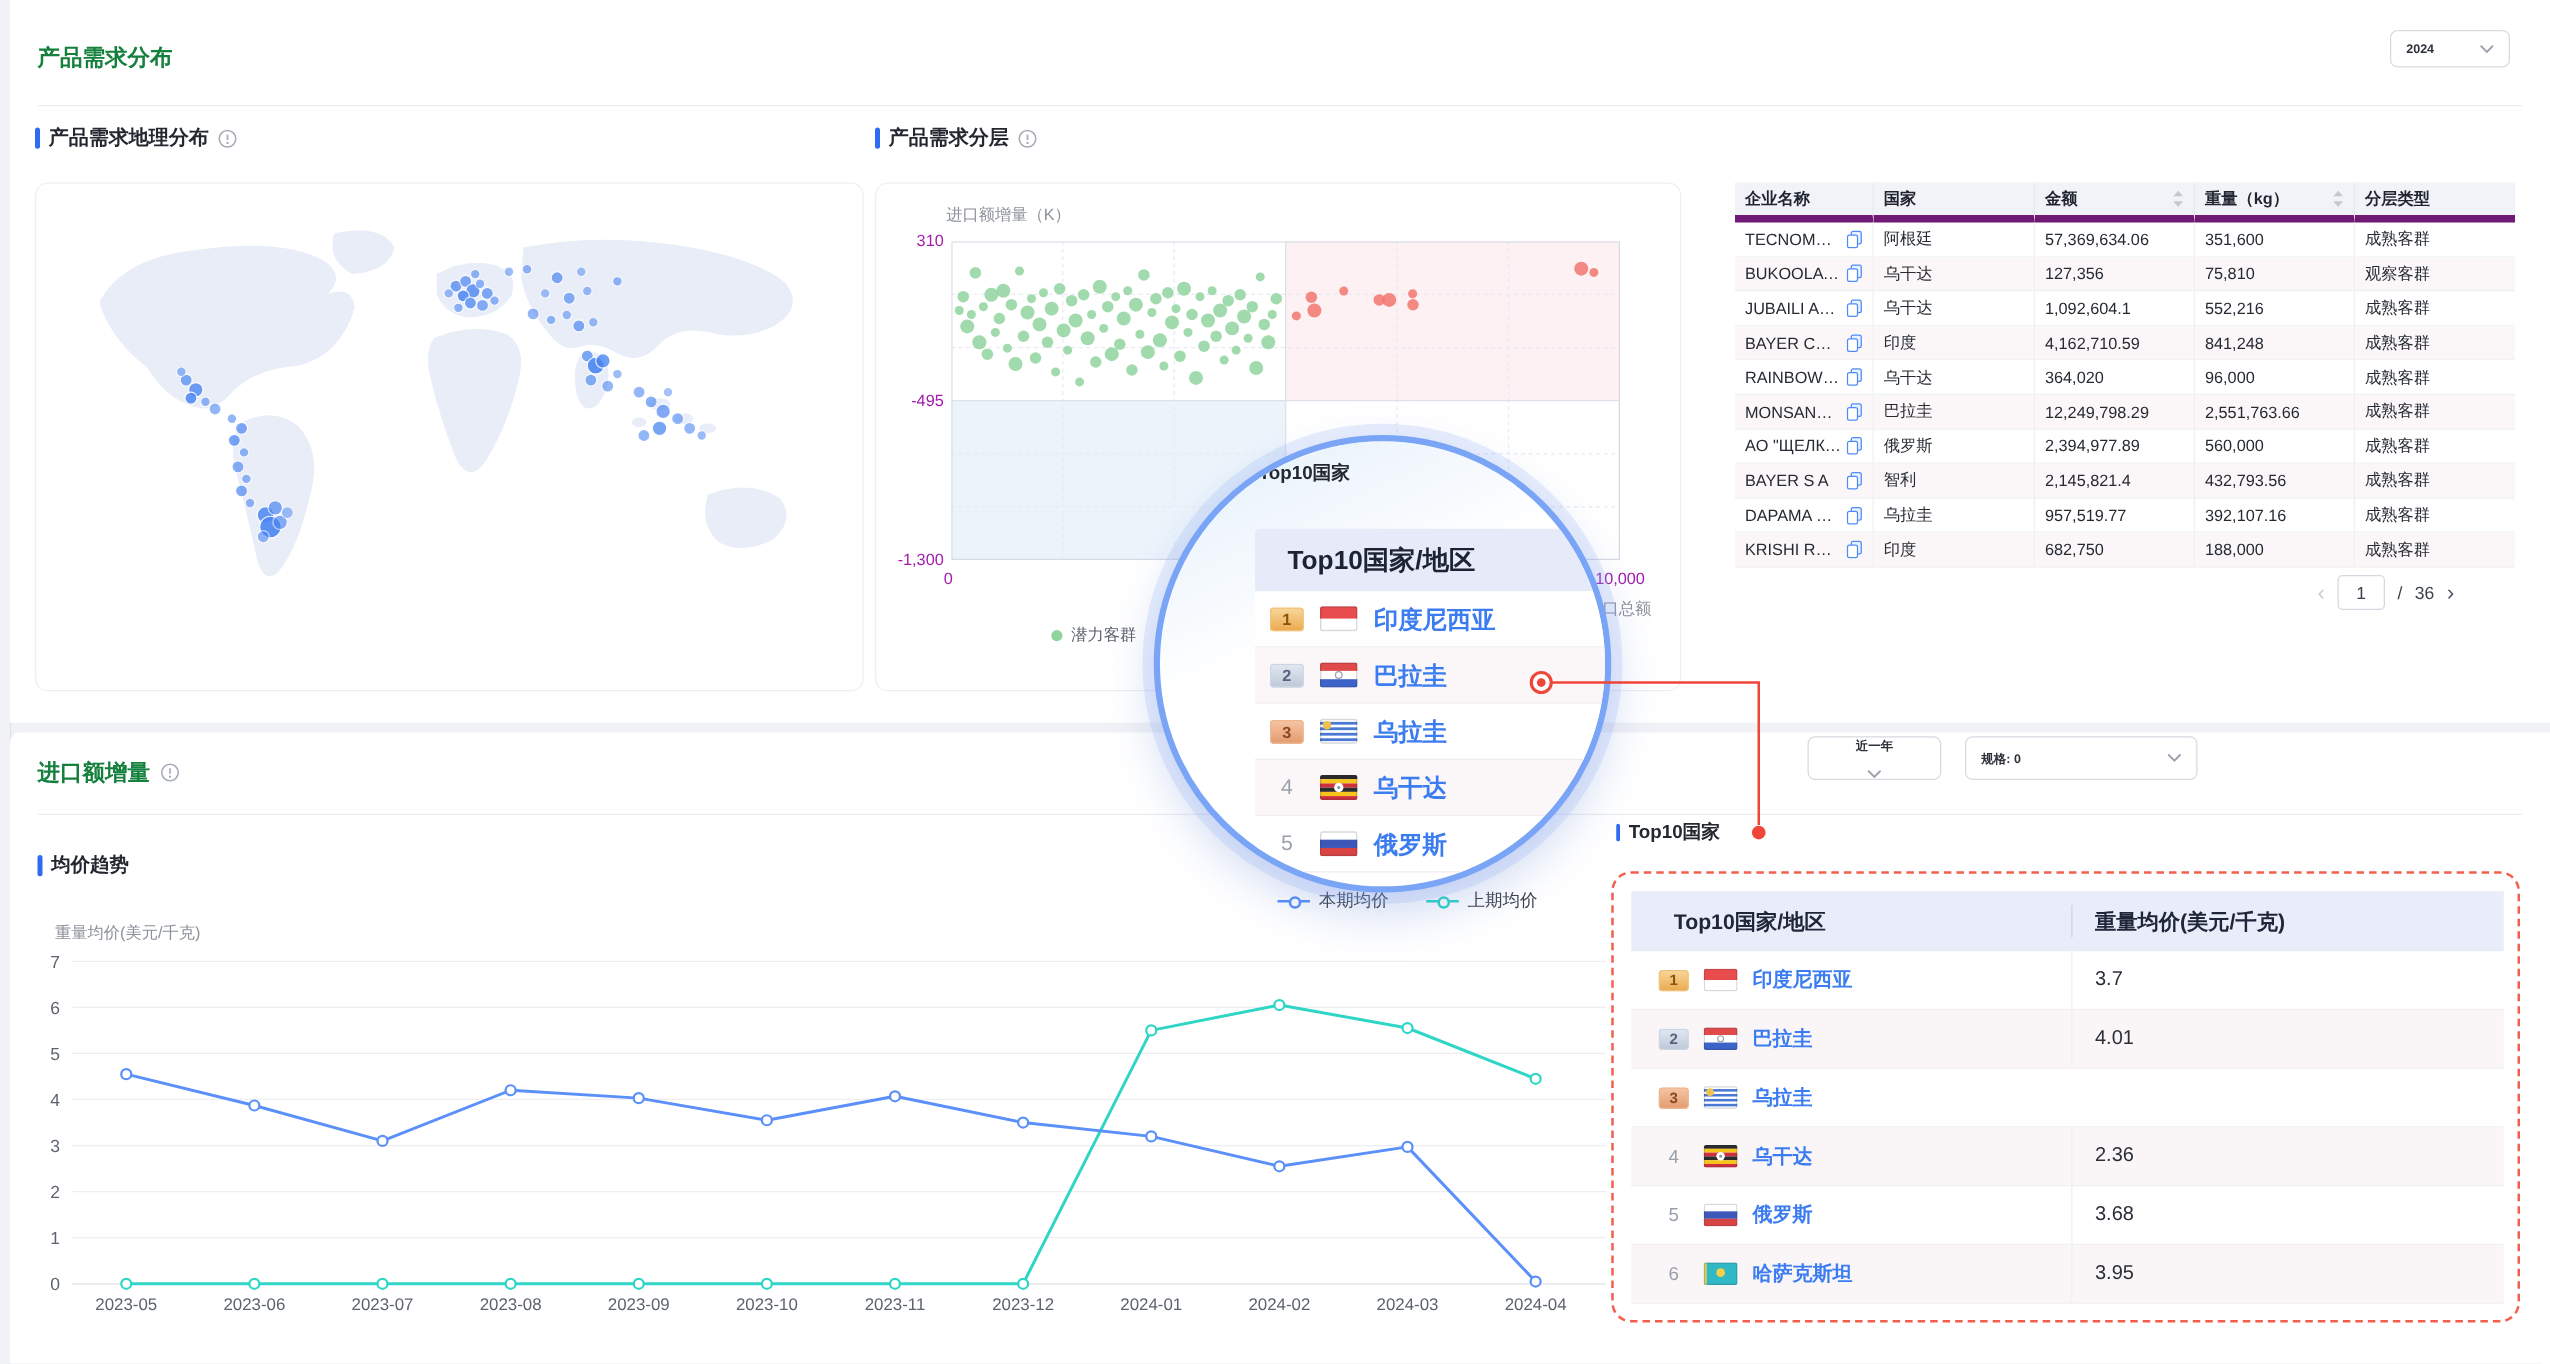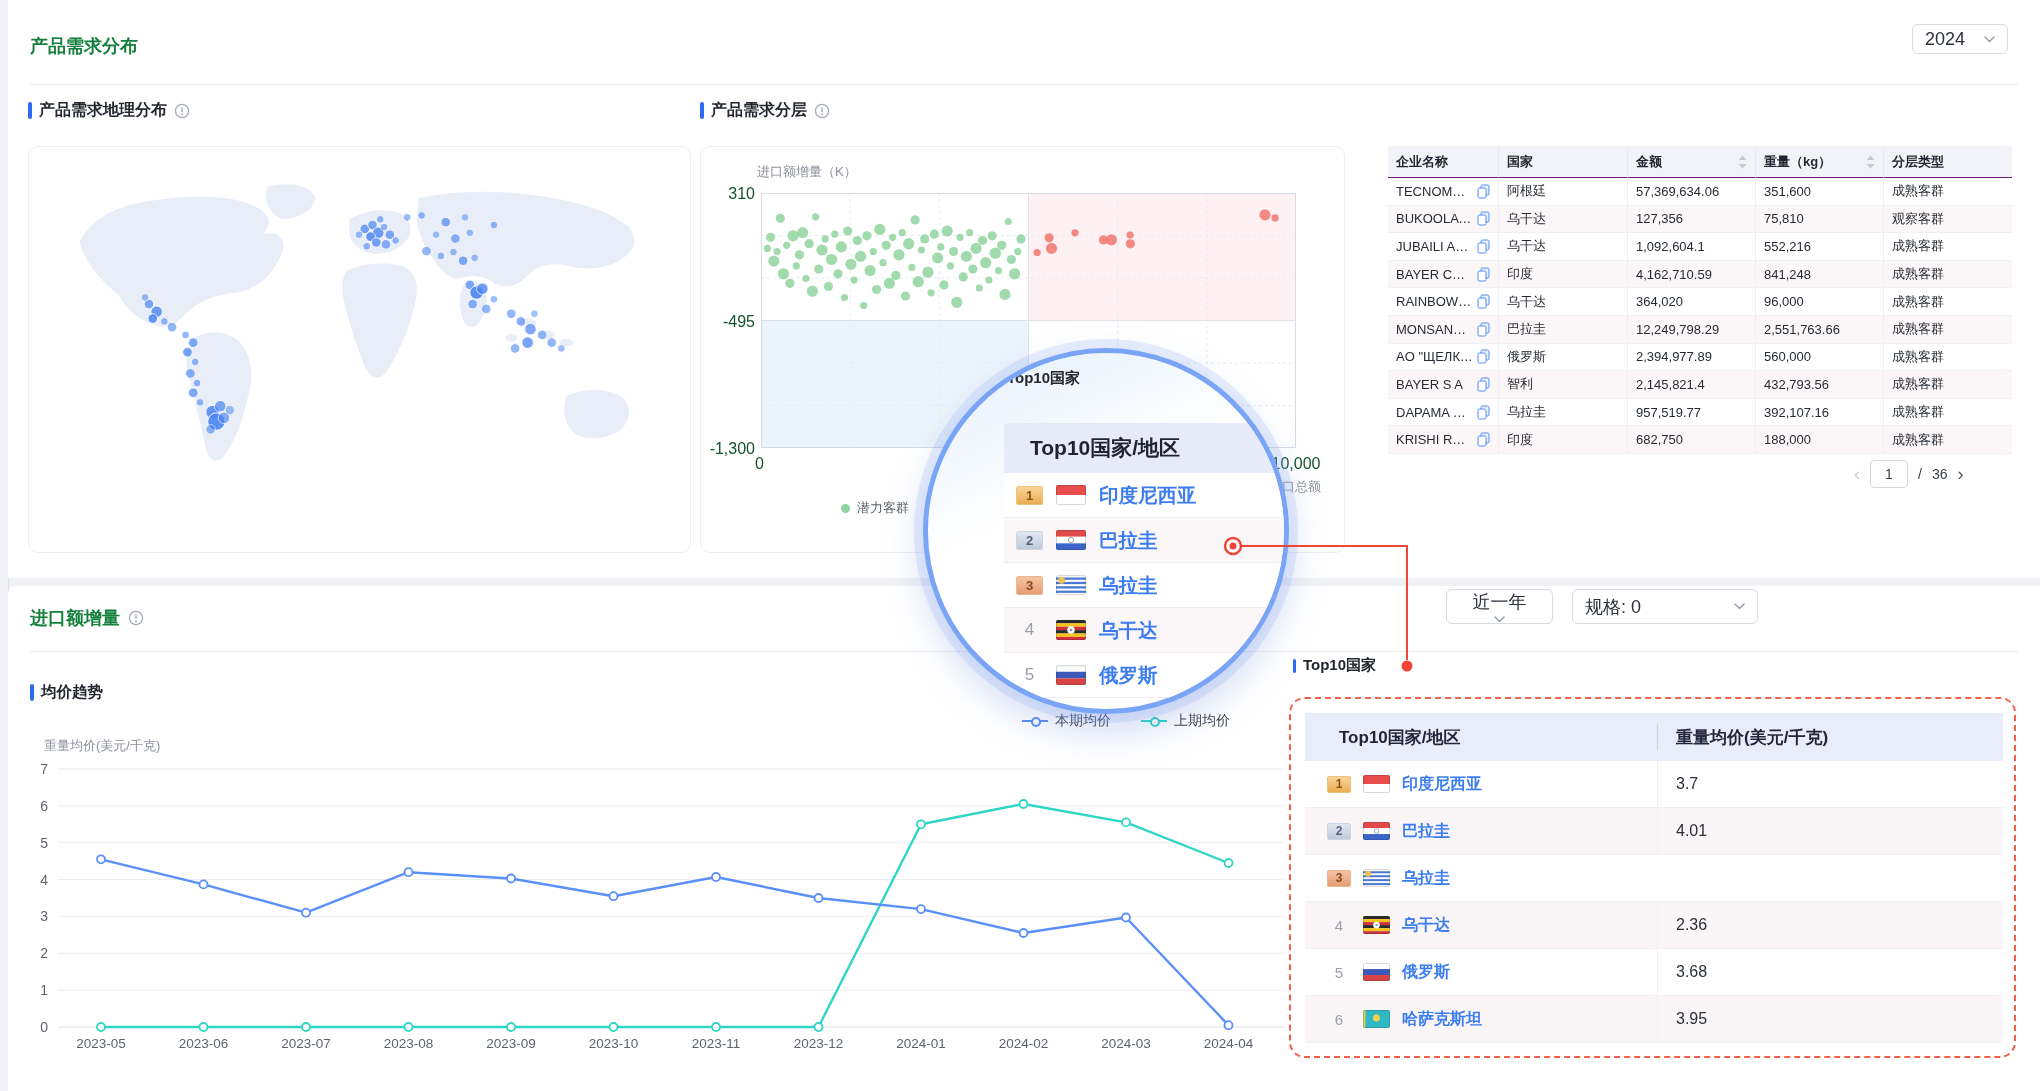--- a/index.html
+++ b/index.html
@@ -7,28 +7,28 @@
   .abs{position:absolute;}
   .block{position:absolute;background:#fff;}
   .block1{left:8px;top:0;width:2032px;height:578px;}
   .block2{left:8px;top:586px;width:2032px;height:505px;border-radius:8px 0 0 0;}
   .gutterline{position:absolute;left:8px;top:8px;width:1px;height:1083px;background:#dfe1e7;}
   .h1{font-size:18px;font-weight:700;color:#15803d;}
   .divider{position:absolute;height:1px;background:#ededf1;}
   .panel-head{position:absolute;display:flex;align-items:center;gap:7px;}
   .bluebar{width:4px;height:17px;border-radius:2px;background:#2e6bf0;}
   .panel-title{font-size:16px;font-weight:700;color:#23272f;}
-  .select{position:absolute;display:flex;align-items:center;justify-content:space-between;border:1px solid #d7dae1;border-radius:6px;background:#fff;padding:0 12px;font-size:18px;color:#2c313a;box-sizing:border-box;}
+  .select{position:absolute;display:flex;align-items:center;justify-content:space-between;border:1px solid #d7dae1;border-radius:6px;background:#fff;padding:0 12px;font-size:10px;color:#2c313a;box-sizing:border-box;font-weight:bold;}
   .card{position:absolute;background:#fff;border:1px solid #edeff4;border-radius:10px;box-sizing:border-box;}
   .axis-name{font-size:13px;color:#8b909a;}
-  .tick{font-size:16px;color:#14532d;}
+  .tick{font-size:13px;color:#a21caf;}
   
   .ctable{position:absolute;left:1380px;top:146px;width:624px;font-size:13px;color:#262b33;}
   .ctable .grid{display:grid;grid-template-columns:111px 129px 128px 128px 128px;}
-  .ctable .hcell{background:#f1f3f8;border-bottom:1px solid #701a75;border-right:1px solid #e6e9f0;height:32px;display:flex;align-items:center;justify-content:space-between;padding:0 8px;font-weight:700;color:#1f2430;box-sizing:border-box;}
+  .ctable .hcell{background:#f1f3f8;border-bottom:6px solid #701a75;border-right:1px solid #e6e9f0;height:32px;display:flex;align-items:center;justify-content:space-between;padding:0 8px;font-weight:700;color:#1f2430;box-sizing:border-box;}
   .ctable .hcell:nth-child(5n){border-right:none;}
   .ctable .cell{height:27.6px;display:flex;align-items:center;padding:0 8px;border-bottom:1px solid #f0f1f5;border-right:1px solid #eef0f4;box-sizing:border-box;white-space:nowrap;overflow:hidden;}
   .ctable .cell:nth-child(5n){border-right:none;}
   .ctable .cell.alt{background:#fbf7f9;}
   .ctable .nm{overflow:hidden;text-overflow:ellipsis;white-space:nowrap;flex:1;}
   .pagination{position:absolute;top:460px;left:1846px;display:flex;align-items:center;gap:10px;font-size:14px;color:#3b404a;}
   .pg-box{width:36px;height:26px;border:1px solid #d4d8e0;border-radius:4px;display:flex;align-items:center;justify-content:center;background:#fff;}
   .pg-chev{font-size:18px;line-height:1;}
   .map-legend{position:absolute;left:0;right:0;top:498px;display:flex;justify-content:center;gap:7px;}
   .map-legend span{width:10px;height:10px;border-radius:50%;display:inline-block;}

